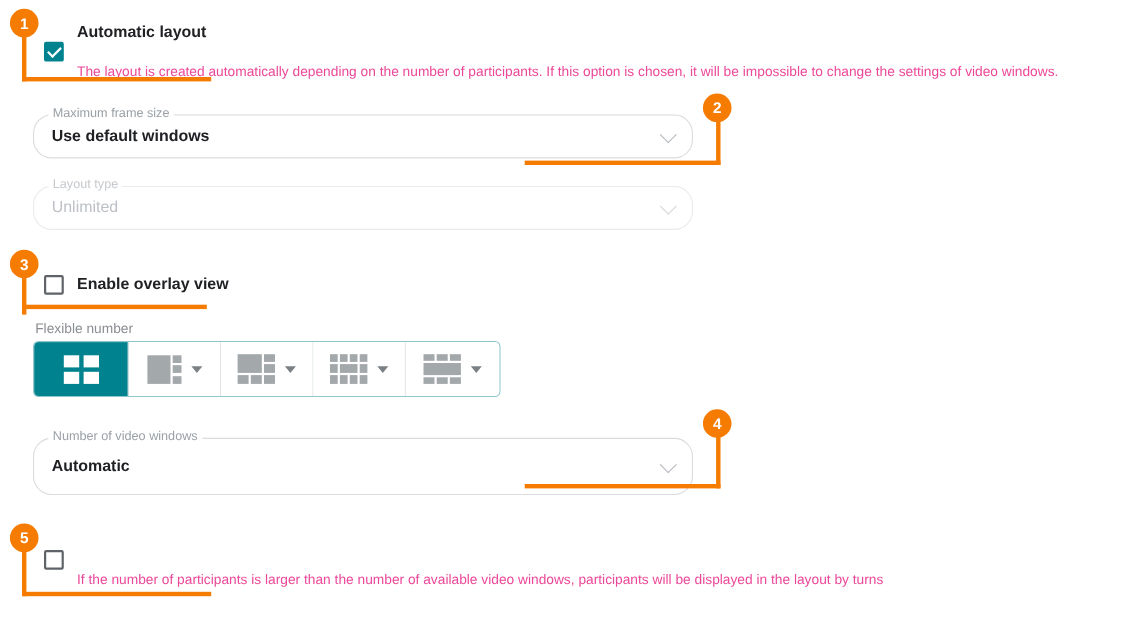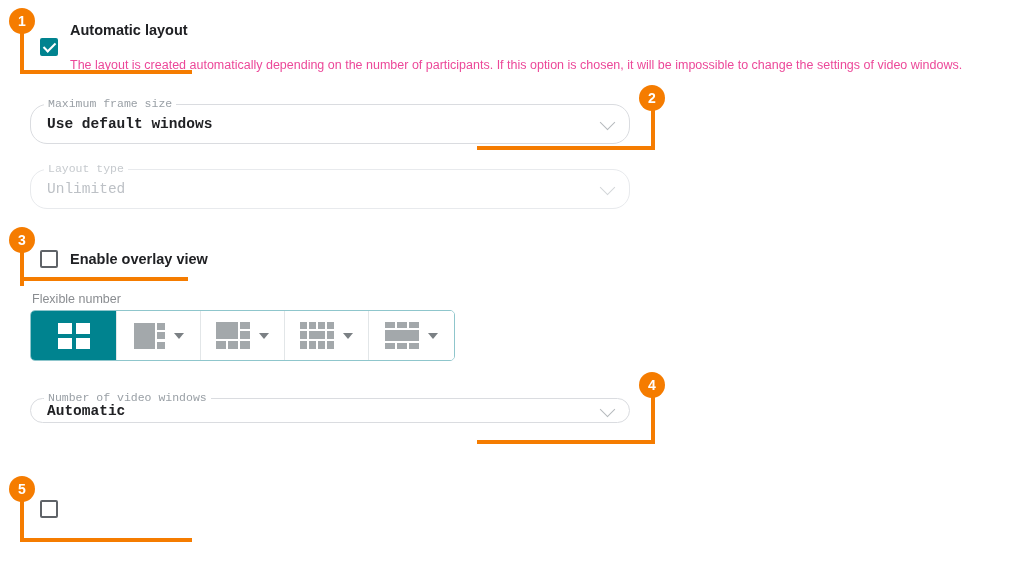--- a/index.html
+++ b/index.html
@@ -86,21 +86,20 @@
     white-space: nowrap;
   }
 
   
   .field {
     position: absolute;
     box-sizing: border-box;
     border: 1px solid #dadce0;
     border-radius: 17px;
     background: #ffffff;
-    font-family: Liberation Mono, monospace;
   }
   .field-label {
     position: absolute;
     top: -8px;
     left: 13px;
     background: #ffffff;
     padding: 0 4px;
     font-size: 11.5px;
     color: #9aa0a6;
     white-space: nowrap;
@@ -276,29 +275,30 @@
       <i class="cell" style="left:24px;top:0;width:10px;height:6px;"></i>
       <i class="cell" style="left:0;top:8px;width:34px;height:11px;"></i>
       <i class="cell" style="left:0;top:21px;width:10px;height:6px;"></i>
       <i class="cell" style="left:12px;top:21px;width:10px;height:6px;"></i>
       <i class="cell" style="left:24px;top:21px;width:10px;height:6px;"></i>
     </span>
     <span class="seg-caret"></span>
   </div>
 </div>
 
-<div class="field" style="left:30px; top:398px; width:600px; height:25px;">
+<div class="field" style="left:30px; top:398px; width:600px; height:52px;">
   <span class="field-label">Number of video windows</span>
   <span class="field-value">Automatic</span>
   <span class="chevron"></span>
 </div>
 
 <div class="cline-v" style="left:651px; top:392px; height:52px;"></div>
 <div class="cline-h" style="left:477px; top:440px; width:178px;"></div>
 <div class="callout" style="left:639px; top:372px;">4</div>
 
 <div class="cline-v" style="left:20px; top:493px; height:49px;"></div>
 <div class="cline-h" style="left:20px; top:538px; width:172px;"></div>
 <div class="callout" style="left:9px; top:476px;">5</div>
 
 <div class="cb-row" style="left:0; top:490px; width:900px; height:50px;">
   <div class="cb-box unchecked" style="left:40px; top:10px;"></div>
+  <div class="cb-desc" style="left:70px; top:30px;">If the number of participants is larger than the number of available video windows, participants will be displayed in the layout by turns</div>
 </div>
 
 </body></html>

